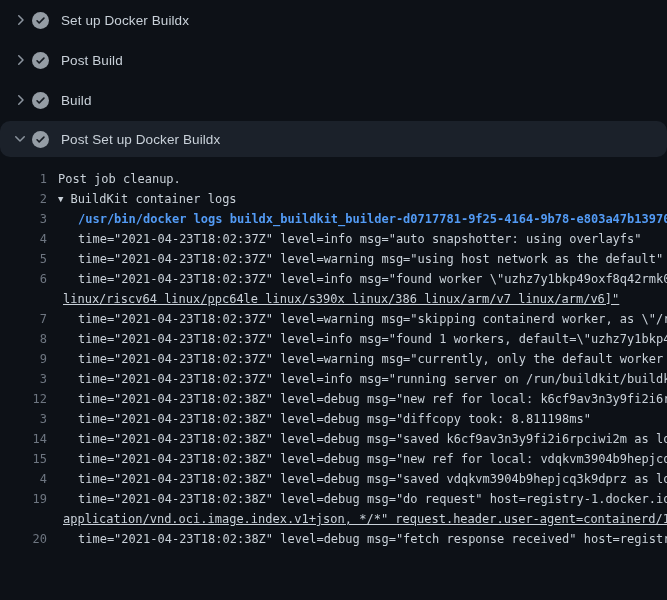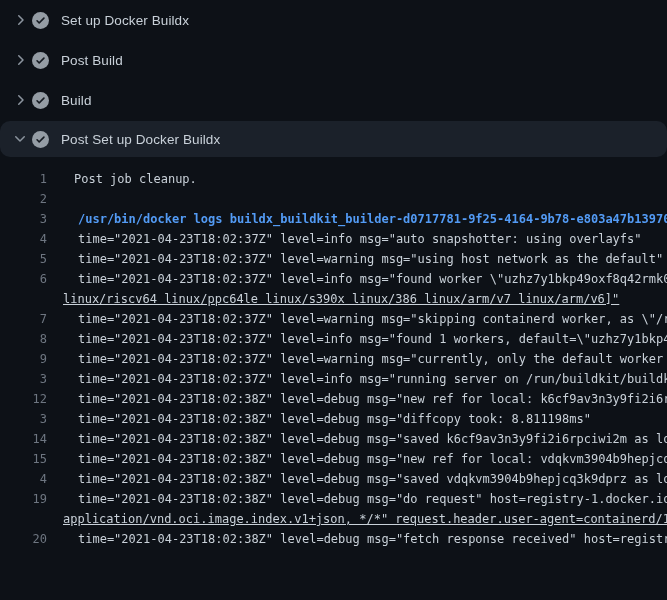--- a/index.html
+++ b/index.html
@@ -46,21 +46,21 @@
   }
   .ln {
     width:47px;
     flex:none;
     text-align:right;
     color: var(--line_number_color, #6e7681);
     cursor:pointer;
     user-select:none;
   }
   .tx { margin-left:31px; }
-  .tx.l0 { margin-left:27px; }
+  .tx.l0 { margin-left:11px; }
   .tx.wrapc { margin-left:16px;text-decoration:underline; }
   .tx.cmd { color: var(--command_color, #539bf5); font-weight:bold; }
   .tri {
     display:inline-block;
     font-size:9px;
     margin-right:7px;
     color: var(--log_text_color, #c9d1d9);
     vertical-align:1px;
   }
 </style>
@@ -126,21 +126,21 @@
           <path class="check-fg" d="M11.78 6.28a.75.75 0 0 0-1.06-1.06L6.75 9.19 5.28 7.72a.75.75 0 0 0-1.06 1.06l2 2a.75.75 0 0 0 1.06 0l4.5-4.5Z" fill="#161b22"></path>
         </svg>
     </span>
     <span class="step-label">Post Set up Docker Buildx</span>
   </div>
 
 </div>
 
 <div class="log">
     <div class="row"><span class="ln">1</span><span class="tx l0">Post job cleanup.</span></div>
-    <div class="row"><span class="ln">2</span></div>
+    <div class="row"><span class="ln">2</span><span class="tx l0"><span class="tri">▼</span><span>BuildKit container logs</span></span></div>
     <div class="row"><span class="ln">3</span><span class="tx cmd">/usr/bin/docker logs buildx_buildkit_builder-d0717781-9f25-4164-9b78-e803a47b13970</span></div>
     <div class="row"><span class="ln">4</span><span class="tx">time="2021-04-23T18:02:37Z" level=info msg="auto snapshotter: using overlayfs"</span></div>
     <div class="row"><span class="ln">5</span><span class="tx">time="2021-04-23T18:02:37Z" level=warning msg="using host network as the default"</span></div>
     <div class="row"><span class="ln">6</span><span class="tx">time="2021-04-23T18:02:37Z" level=info msg="found worker \"uzhz7y1bkp49oxf8q42rmk0xj</span></div>
     <div class="row"><span class="ln"></span><span class="tx wrapc">linux/riscv64 linux/ppc64le linux/s390x linux/386 linux/arm/v7 linux/arm/v6]"</span></div>
     <div class="row"><span class="ln">7</span><span class="tx">time="2021-04-23T18:02:37Z" level=warning msg="skipping containerd worker, as \"/run</span></div>
     <div class="row"><span class="ln">8</span><span class="tx">time="2021-04-23T18:02:37Z" level=info msg="found 1 workers, default=\"uzhz7y1bkp49o</span></div>
     <div class="row"><span class="ln">9</span><span class="tx">time="2021-04-23T18:02:37Z" level=warning msg="currently, only the default worker ca</span></div>
     <div class="row"><span class="ln">3</span><span class="tx">time="2021-04-23T18:02:37Z" level=info msg="running server on /run/buildkit/buildkit</span></div>
     <div class="row"><span class="ln">12</span><span class="tx">time="2021-04-23T18:02:38Z" level=debug msg="new ref for local: k6cf9av3n3y9fi2i6rpc</span></div>

